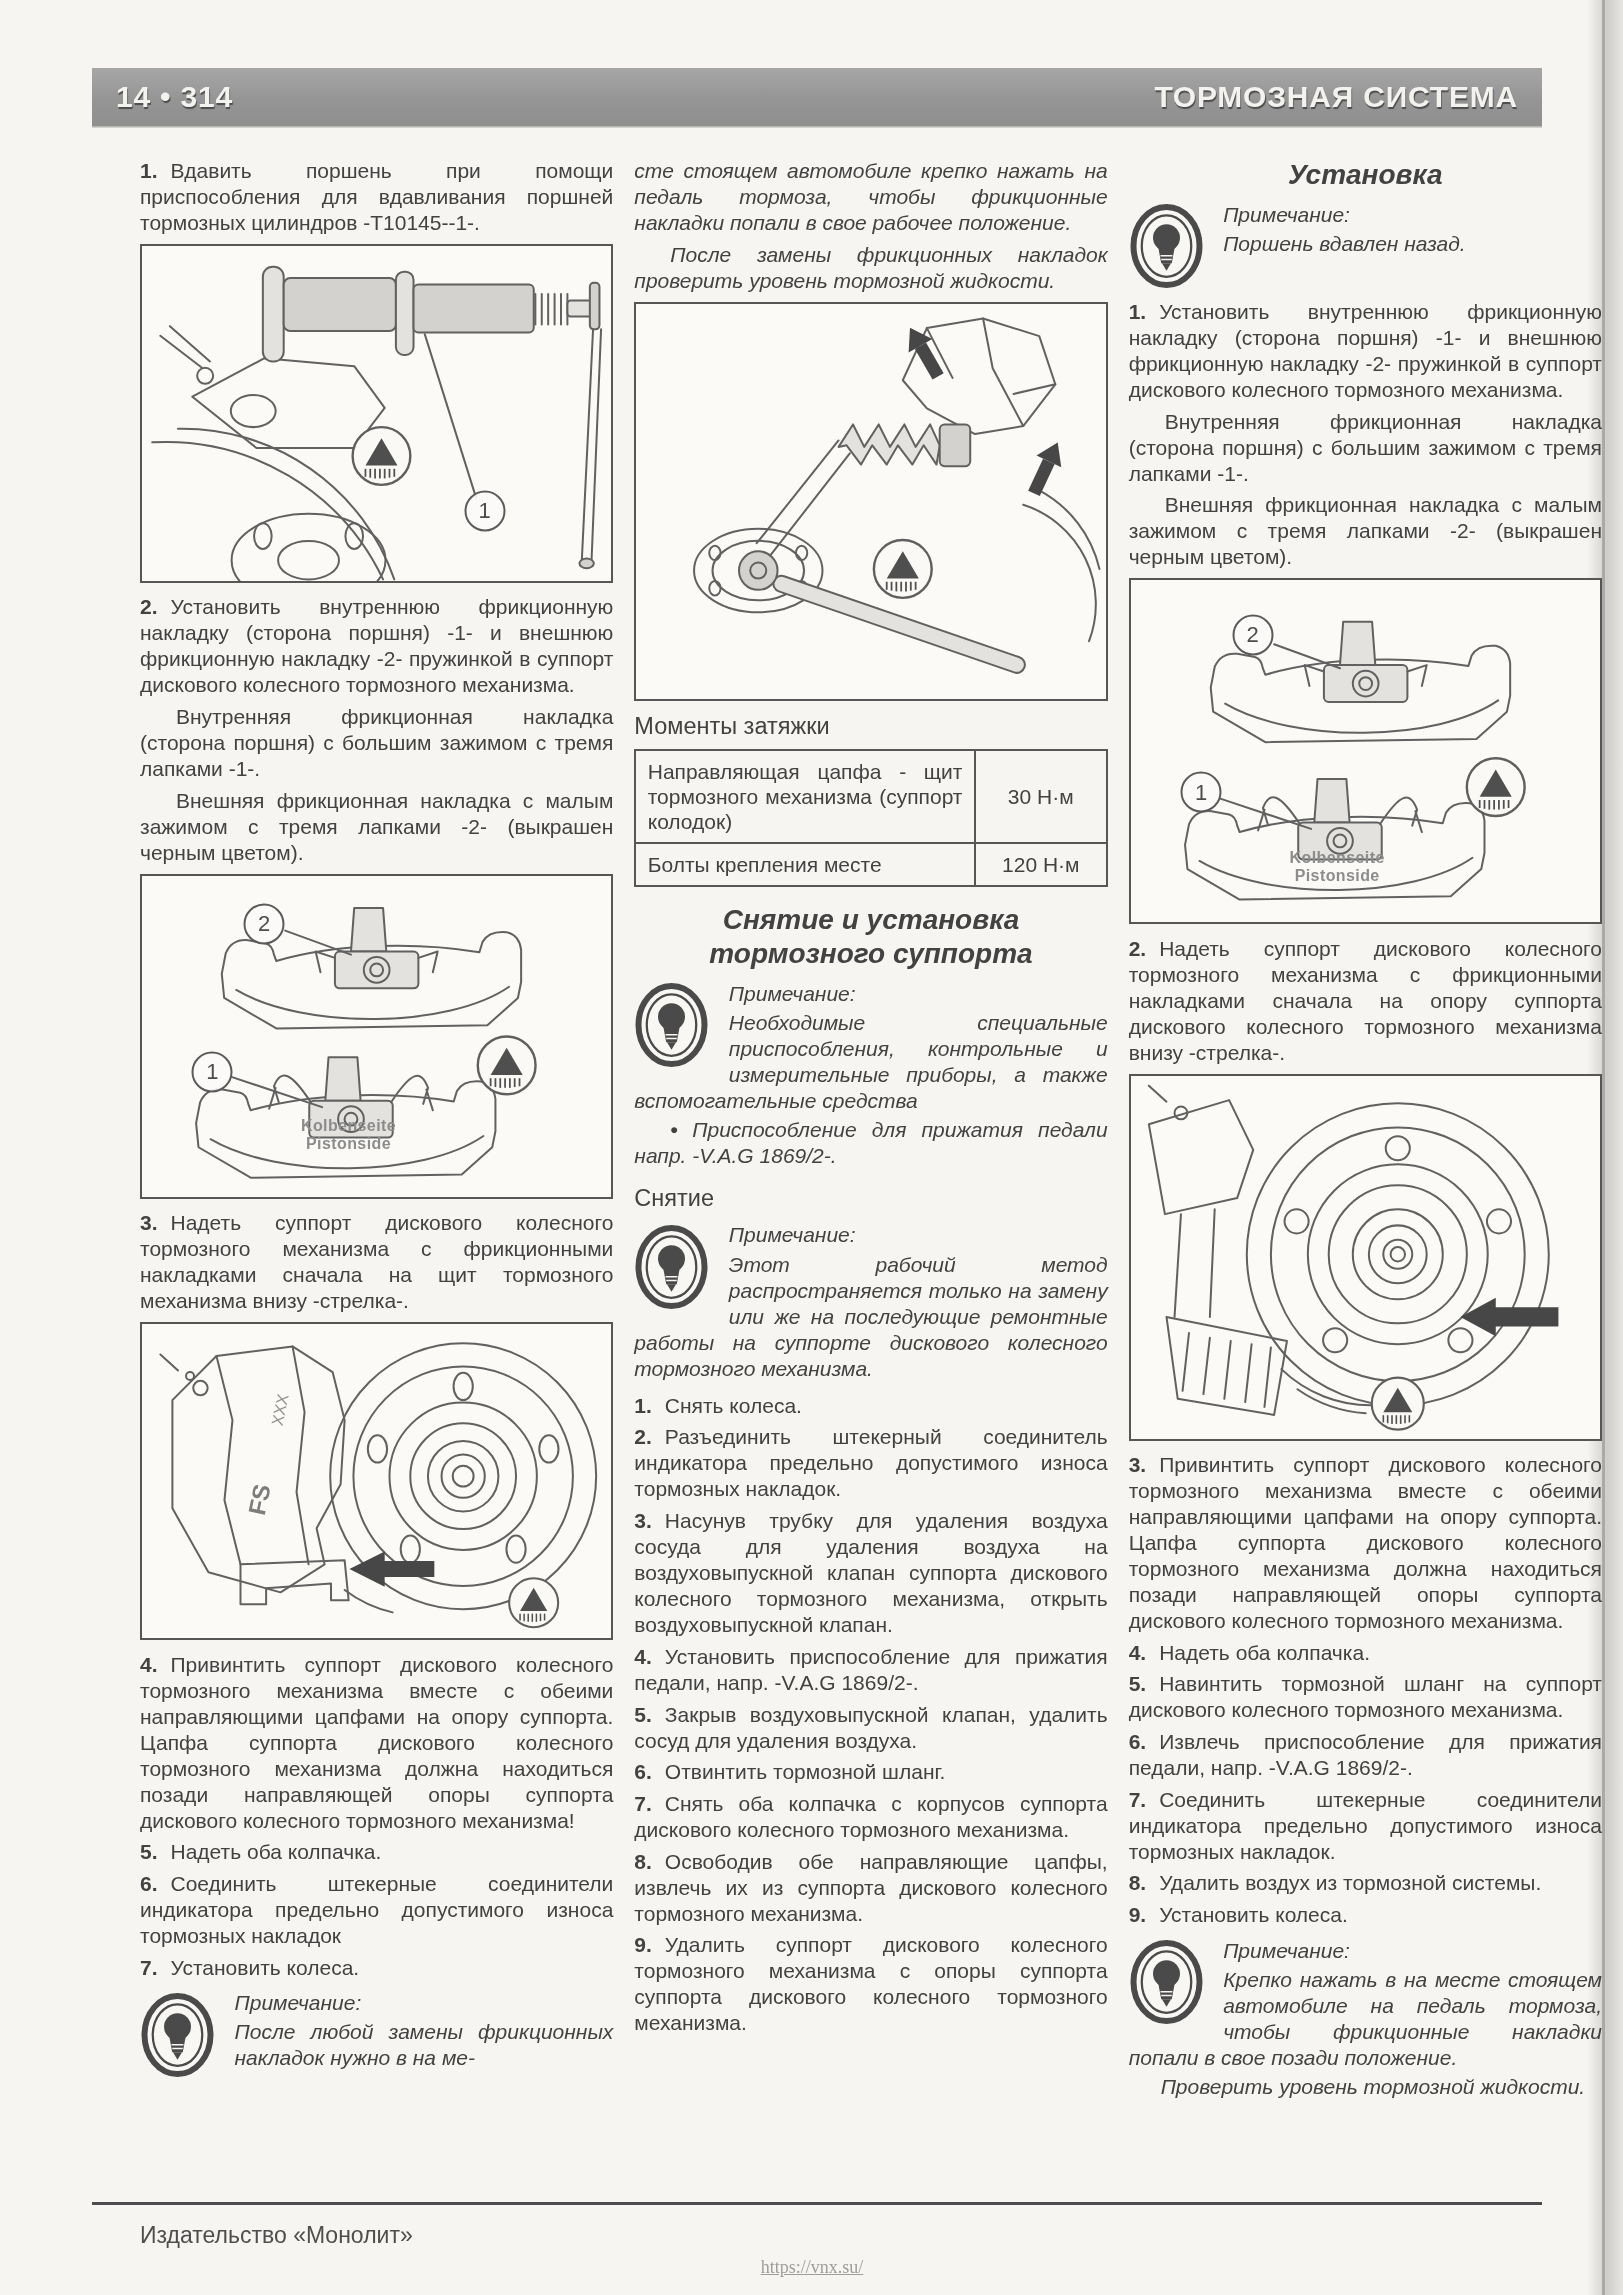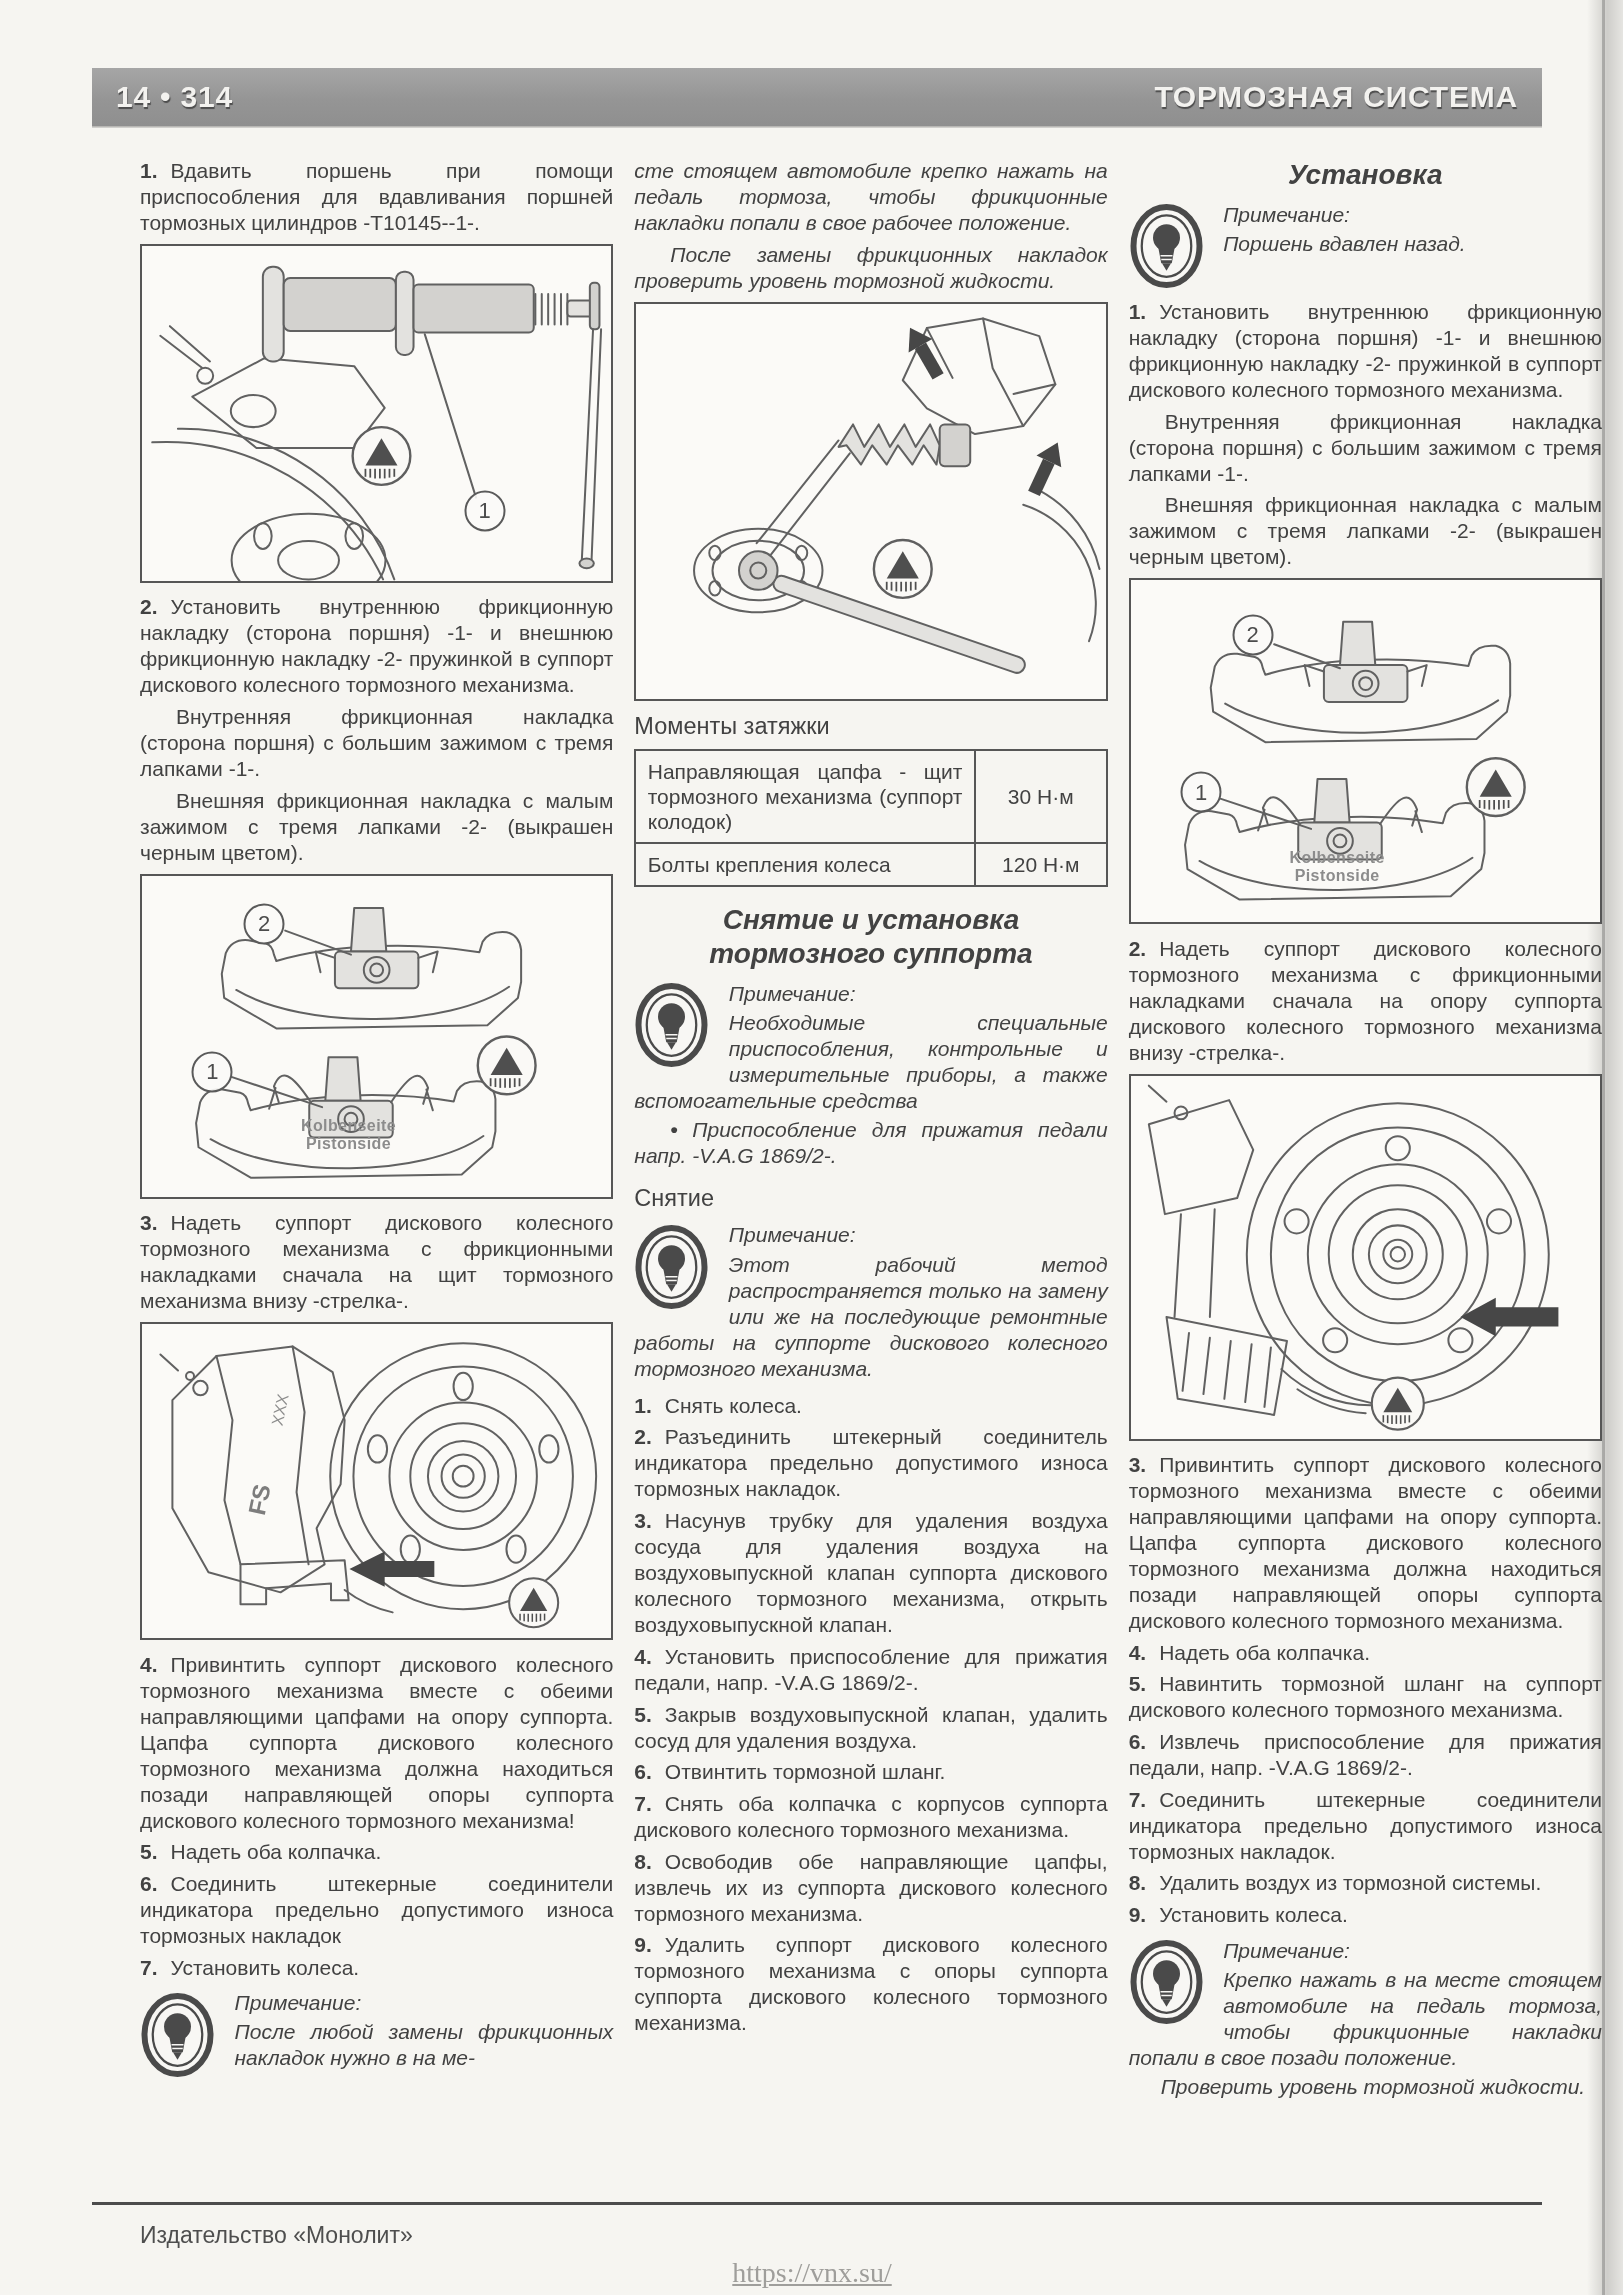--- a/index.html
+++ b/index.html
@@ -47,21 +47,21 @@
 
   
   table.torque{width:100%;border-collapse:collapse;margin:3.2px 0 9.7px;padding-left:24px;}
   table.torque td{border:2.4px solid #565656;padding:8px 11.4px;font-size:21px;line-height:25px;}
   table.torque td.val{width:107px;text-align:center;white-space:nowrap;}
 
   
   .footer-rule{position:absolute;left:92px;top:2202px;width:1450px;height:3.2px;background:#4c4c4c;}
   .publisher{position:absolute;left:140px;top:2222px;font-size:23px;color:#4e4e4e;}
   .site-link-wrap{position:absolute;left:0;top:2257px;width:1624px;text-align:center;}
-  .site-link{font-family:"Liberation Serif","DejaVu Serif",serif;font-size:28px;color:#9f9e9b;
+  .site-link{font-family:"Liberation Serif","DejaVu Serif",serif;font-size:18px;color:#9f9e9b;
         text-decoration:underline;}
   .ln{stroke:#616161;stroke-width:2.5;fill:none;stroke-linecap:round;stroke-linejoin:round;}
   .fillg{fill:#e3e2df;}
   .filld{fill:#d3d2cf;}
   .solid{fill:#474747;stroke:none;}
 </style>
 </head>
 <body>
 
 <div class="page">
@@ -281,21 +281,21 @@
       </div>
 
       <div class="bold-head">Моменты затяжки</div>
       <table class="torque">
         <tbody>
             <tr>
           <td>Направляющая цапфа - щит тормозного механизма (суппорт колодок)</td>
           <td class="val">30 Н·м</td>
         </tr>
         <tr>
-          <td>Болты крепления колеса</td>
+          <td>Болты крепления месте</td>
           <td class="val">120 Н·м</td>
         </tr>
       </tbody>
         </table>
 
       <div class="section-head">Снятие и установка тормозного суппорта</div>
 
       <div class="note">
         <svg class="bulb" viewBox="0 0 100 114">
           <ellipse cx="50" cy="57" rx="44" ry="52" fill="#f8f7f4" stroke="#4a4a4a" stroke-width="8"></ellipse>

